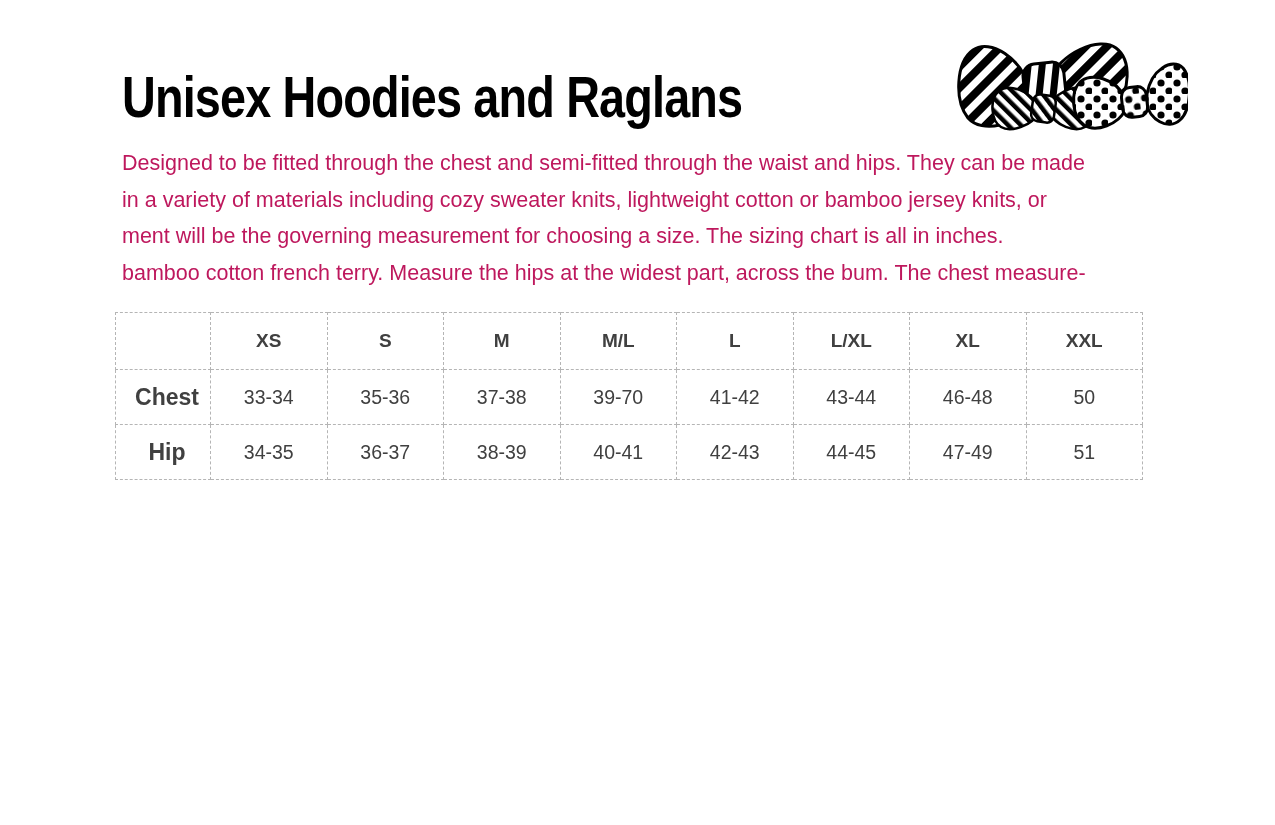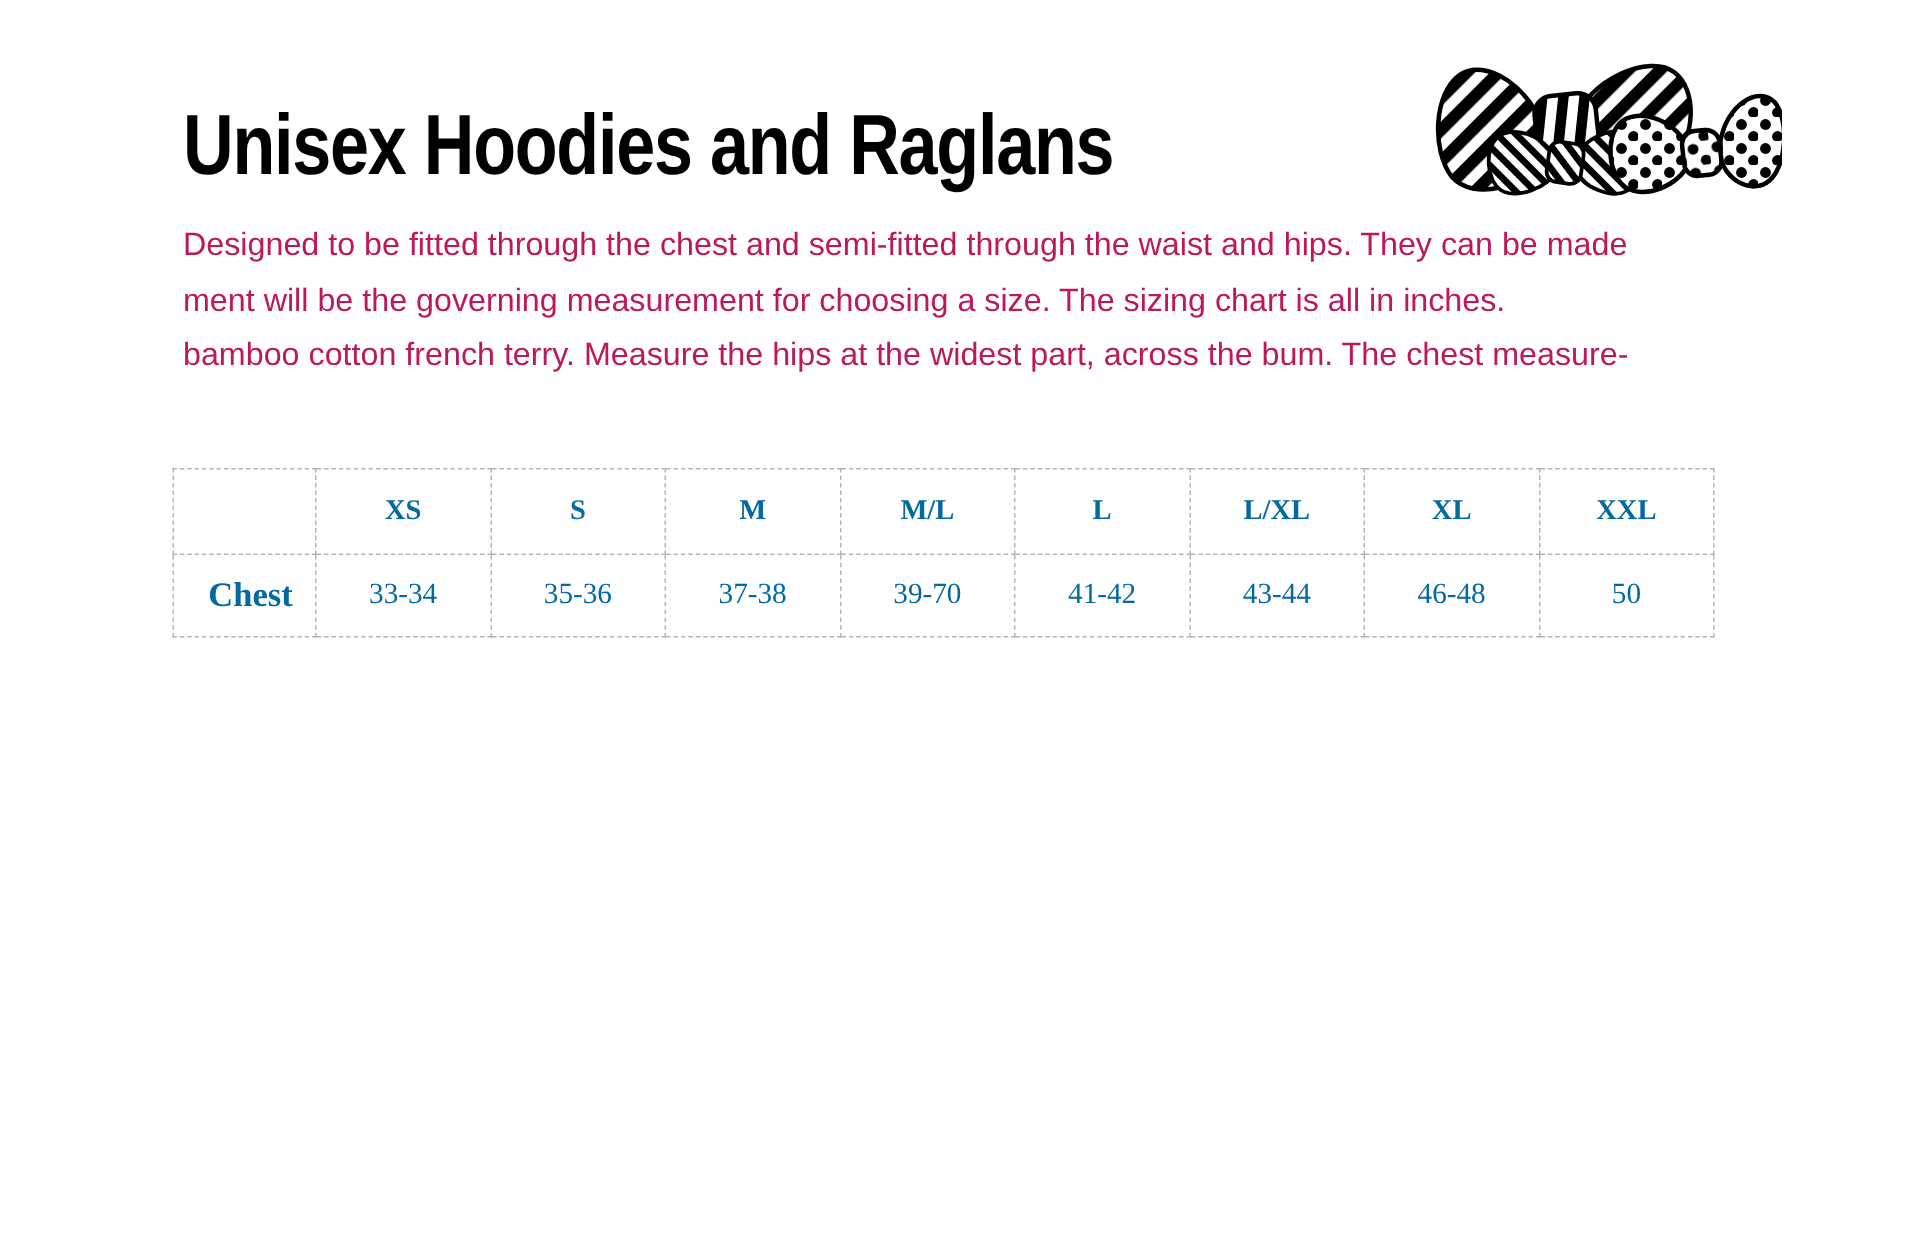--- a/index.html
+++ b/index.html
@@ -46,23 +46,22 @@
     width: 1028px;
     border-collapse: collapse;
     table-layout: fixed;
   }
   .size-table col.label-col { width: 95px; }
   .size-table th, .size-table td {
     border: 1px dashed #b5b5b5;
     text-align: center;
     vertical-align: middle;
     font-size: 19.5px;
-    color: #0369a1;
+    color: #404040;
     background: #ffffff;
-    font-family: Liberation Serif, serif;
   }
   .size-table thead th { height: 57px; font-weight: 700; font-size: 19px; }
   .size-table tbody tr { height: 55px; }
   .size-table tbody th {
     text-align: center;
     padding-left: 8px;
     font-weight: 700;
     font-size: 23px;
   }
 </style>
@@ -108,20 +107,21 @@
 
     <g stroke="#000000" stroke-width="3" stroke-linejoin="round">
       <path d="M177,68 C168,48 142,42 132,52 C122,62 124,87 136,95 C148,103 171,94 177,80 Z" fill="url(#dots)"></path>
       <path d="M199,64 C203,40 224,27 235,38 C245,50 243,80 232,90 C220,101 201,89 199,74 Z" fill="url(#dots)"></path>
       <rect x="174" y="57" width="25" height="30" rx="9" fill="url(#dots)" transform="rotate(-6 186 72)"></rect>
     </g>
   </svg>
 
   <div class="intro">
     <div class="intro-line">Designed to be fitted through the chest and semi-fitted through the waist and hips. They can be made</div>
+    <div class="intro-line">in a variety of materials including cozy sweater knits, lightweight cotton or bamboo jersey knits, or</div>
     <div class="intro-line">ment will be the governing measurement for choosing a size. The sizing chart is all in inches.</div>
     <div class="intro-line">bamboo cotton french terry. Measure the hips at the widest part, across the bum. The chest measure-</div>
   </div>
 
   <table class="size-table">
     <colgroup>
       <col class="label-col">
       <col>
         <col>
         <col>
@@ -149,16 +149,27 @@
         <th>Chest</th>
         <td>33-34</td>
         <td>35-36</td>
         <td>37-38</td>
         <td>39-70</td>
         <td>41-42</td>
         <td>43-44</td>
         <td>46-48</td>
         <td>50</td>
       </tr>
+      <tr>
+        <th>Hip</th>
+        <td>34-35</td>
+        <td>36-37</td>
+        <td>38-39</td>
+        <td>40-41</td>
+        <td>42-43</td>
+        <td>44-45</td>
+        <td>47-49</td>
+        <td>51</td>
+      </tr>
     </tbody>
   </table>
 
 </div>
 
 </body></html>

